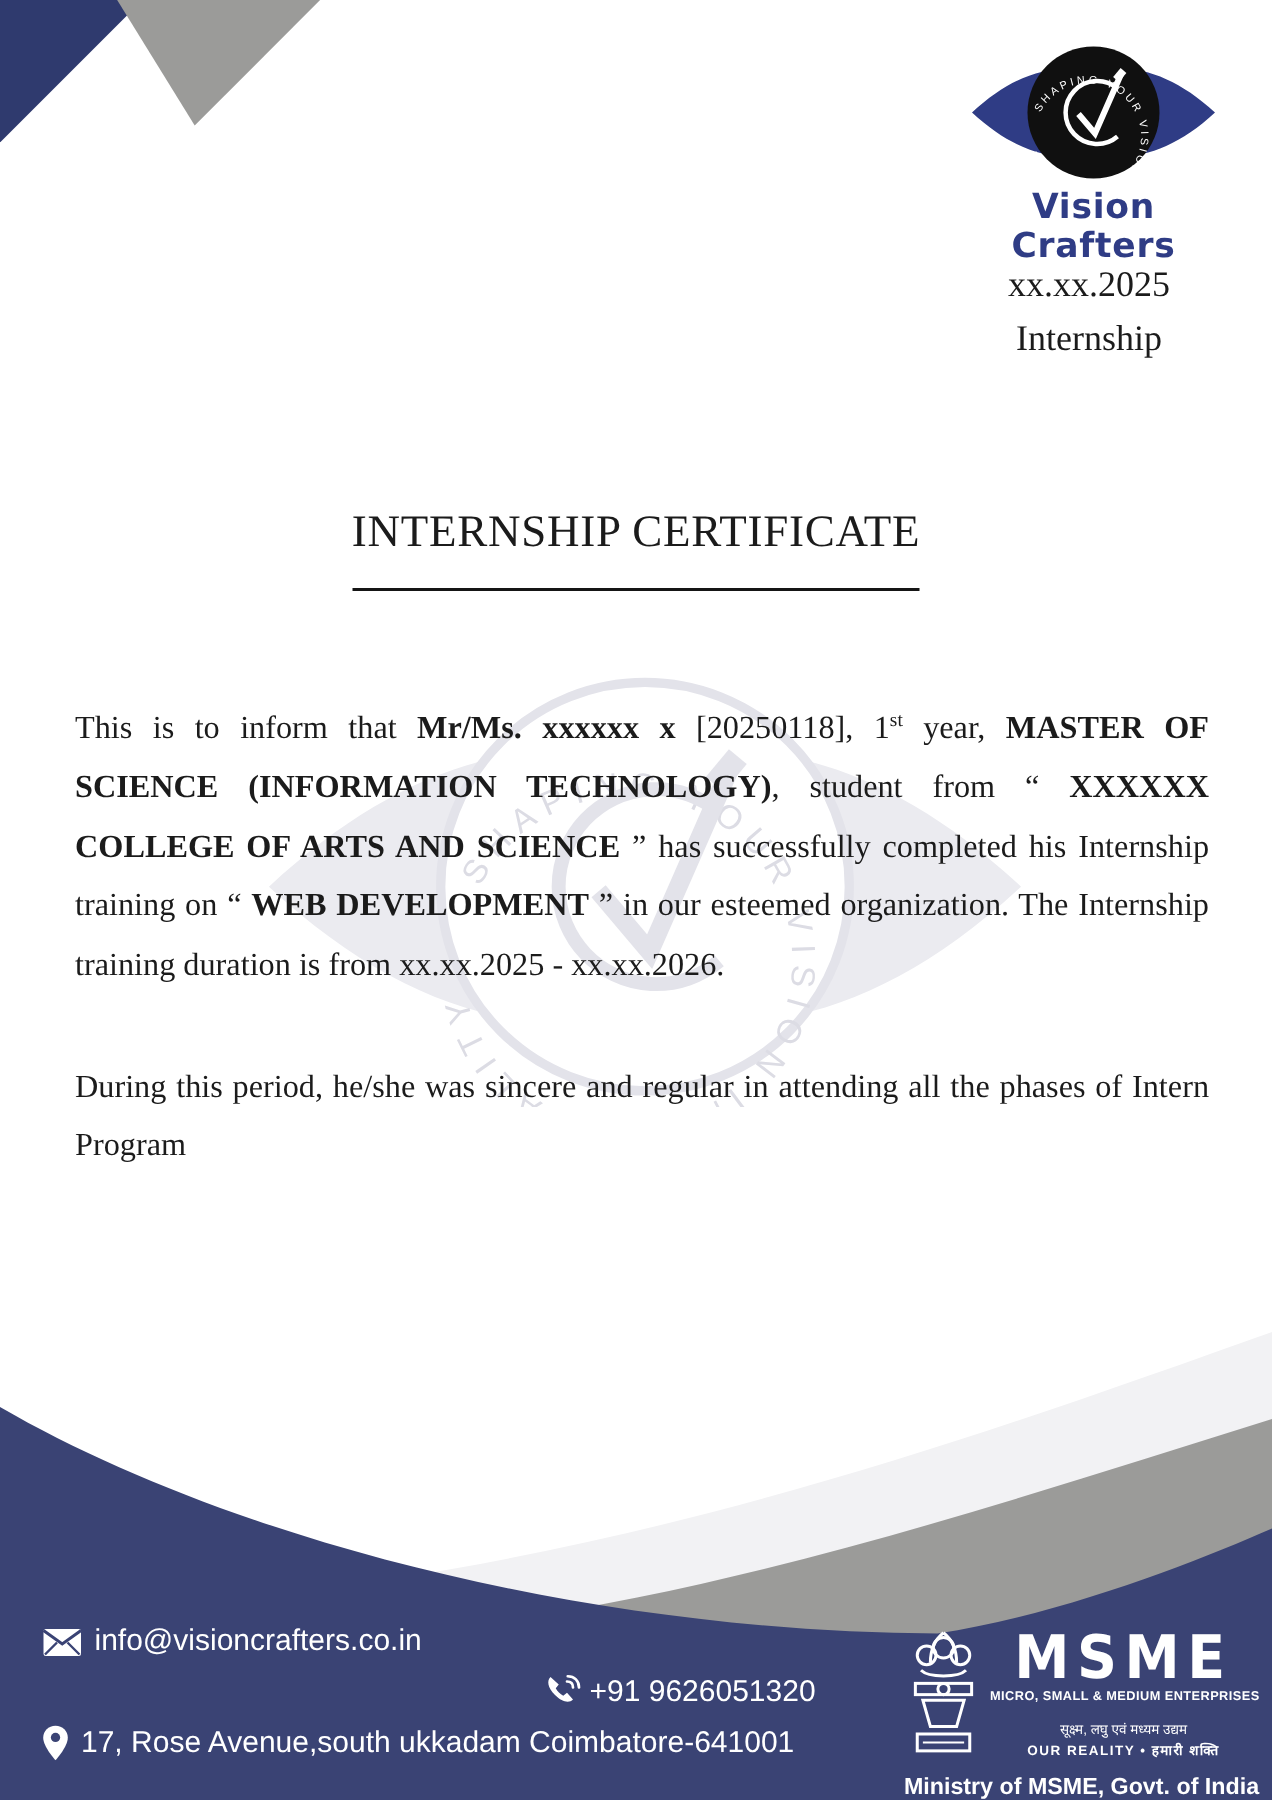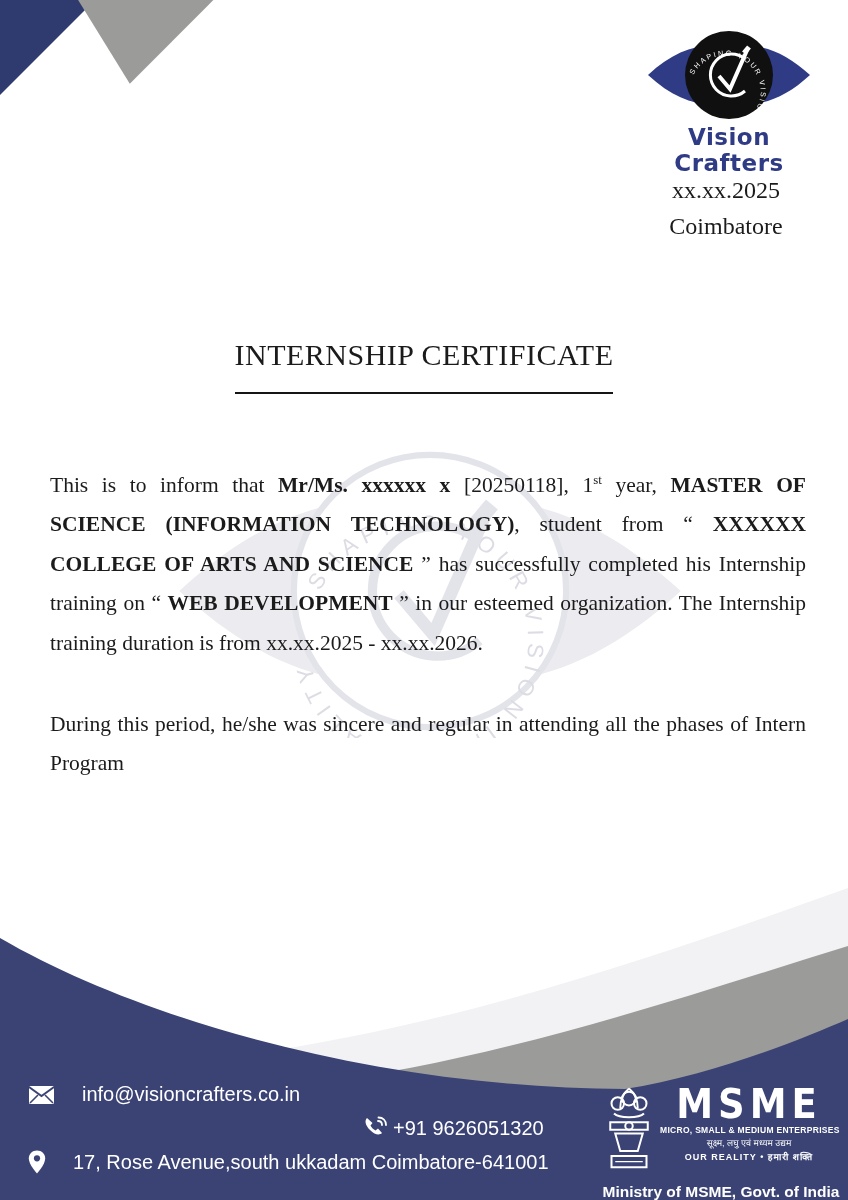--- a/index.html
+++ b/index.html
@@ -32,36 +32,36 @@
     pointer-events:none;z-index:0;}
   
   .bodytext{position:absolute;left:50px;width:756px;font-size:21.5px;
     line-height:39.5px;text-align:justify;z-index:1;}
   .para1{top:444px;}
   .para2{top:683px;}
   sup{font-size:0.6em;line-height:0;vertical-align:super;}
   
   .footer-svg{position:absolute;left:0;top:880px;width:848px;height:320px;}
   .contact{position:absolute;color:#fff;font-family:"Liberation Sans", sans-serif;
-    font-size:20px;display:flex;align-items:center;gap:27px;z-index:2;}
+    font-size:20px;display:flex;align-items:center;gap:8px;z-index:2;}
   .row-email{left:28px;top:1083px;}
   .row-web{left:28px;top:1116px;}
   .row-phone{left:363px;top:1116px;gap:4px;}
   .row-address{left:28px;top:1150px;}
   .contact svg{flex:0 0 auto;}
   
   .msme{position:absolute;left:598px;top:1086px;width:246px;z-index:2;
     color:#fff;font-family:"Liberation Sans", sans-serif;text-align:center;}
   .msme-top{display:flex;align-items:flex-start;gap:6px;justify-content:center;}
   .msme-right{width:178px;text-align:center;}
   .msme-word{font-family:"DejaVu Sans", sans-serif;font-weight:800;
     font-size:37px;line-height:36px;letter-spacing:5px;transform:scaleY(1.08);
     transform-origin:top;}
   .msme-l1{font-size:8.5px;font-weight:bold;letter-spacing:0.3px;margin-top:3px;white-space:nowrap;}
-  .msme-l2{font-size:9px;margin-top:1px;white-space:nowrap;}
+  .msme-l2{font-size:9px;margin-top:11px;white-space:nowrap;}
   .msme-l3{font-size:9px;font-weight:bold;letter-spacing:1px;margin-top:1px;white-space:nowrap;}
   .msme-ministry{font-size:15.5px;font-weight:bold;margin-top:7px;white-space:nowrap;}
 </style>
 </head>
 <body>
 
 <div class="page">
 
   <div class="corner-navy"></div>
   <div class="corner-gray"></div>
@@ -85,21 +85,21 @@
         <path d="M100,33 A21 21 0 1 0 100,65"></path>
         <path d="M74,50 L85,63 L103,22" stroke-width="4"></path>
         <path d="M99,27 L104,21" stroke-width="5"></path>
       </g>
     </svg>
     <div class="brand-name">Vision Crafters</div>
   </div>
 
   <div class="date-block">
     <div>xx.xx.2025</div>
-    <div>Coimbatore</div>
+    <div>Internship</div>
   </div>
 
   <div class="title-wrap">
     <span class="title">INTERNSHIP CERTIFICATE</span>
   </div>
 
   <svg class="watermark" viewBox="0 0 168 96">
     <defs>
       <path id="wmTextPath" d="M 48.5 49 A 35.5 35.5 0 1 1 48.4 49.2"></path>
     </defs>

